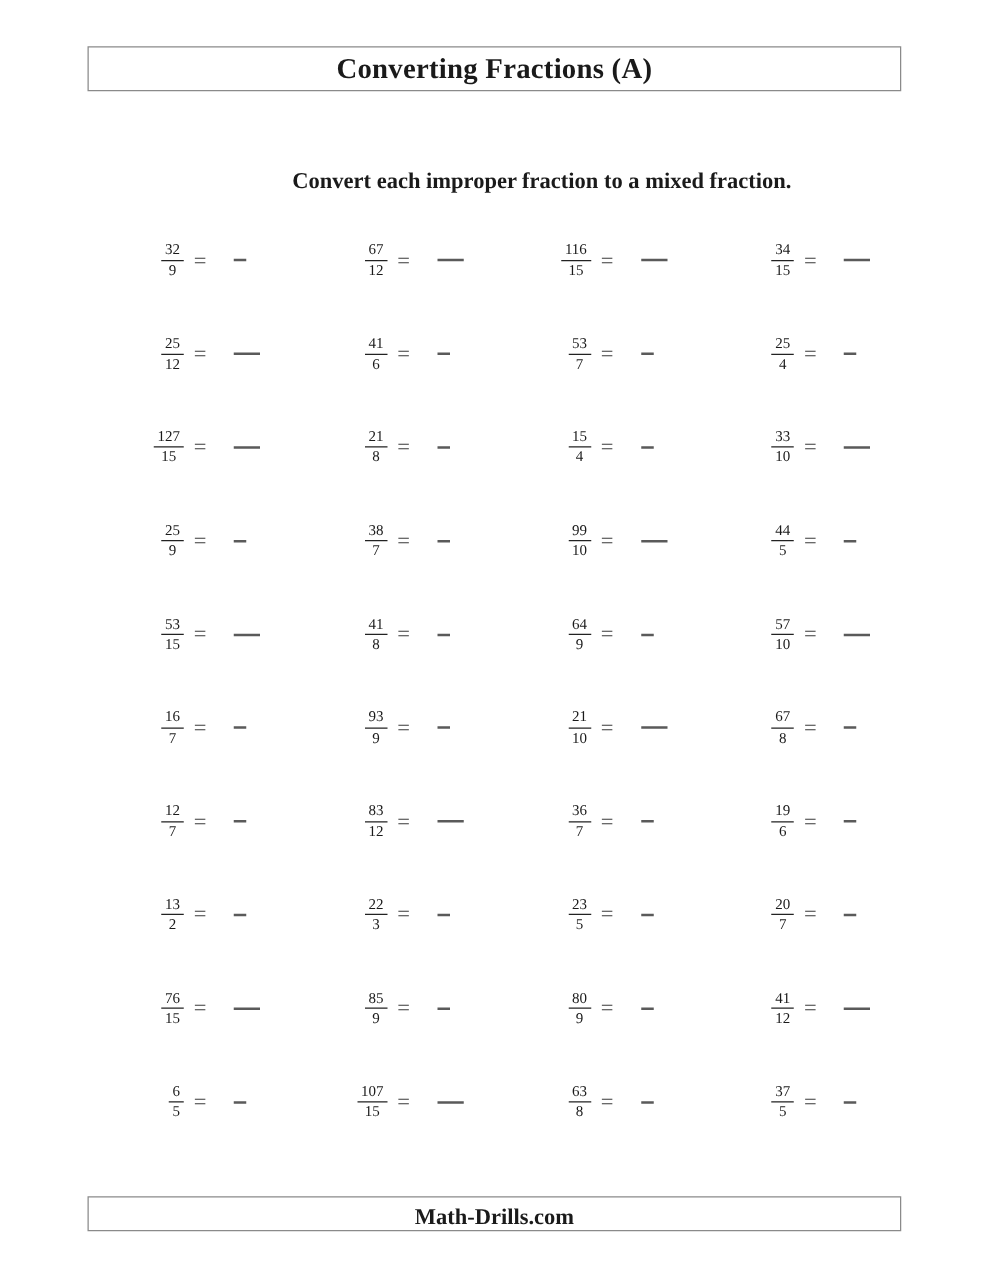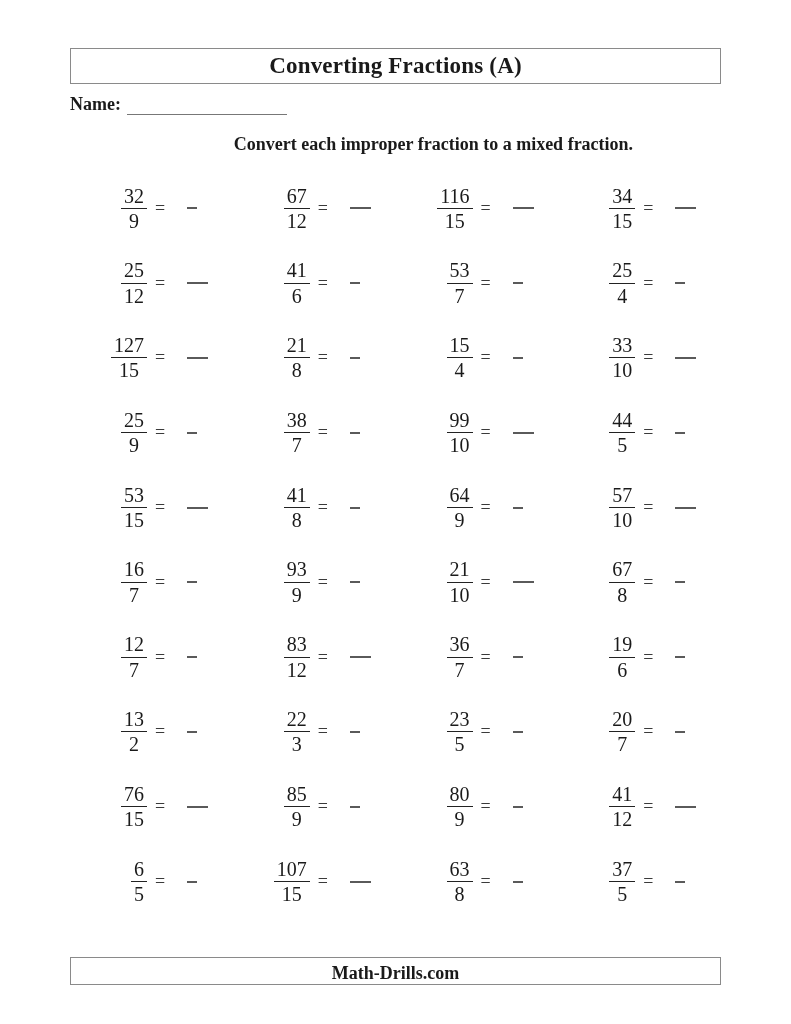--- a/index.html
+++ b/index.html
@@ -11,21 +11,21 @@
     width: 791px;
     height: 1024px;
     position: relative;
     font-family: "Liberation Serif", "DejaVu Serif", serif;
     color: #1a1a1a;
     overflow: hidden;
   }
   .title-box {
     position: absolute;
     left: 70px;
-    top: 48px;
+    top: 37px;
     width: 649px;
     height: 34px;
     border: 1px solid #8a8a8a;
     display: flex;
     align-items: center;
     justify-content: center;
   }
   .title-box h1 {
     margin: 0;
     font-size: 23px;
@@ -79,21 +79,21 @@
     align-items: center;
   }
   .frac-box {
     width: 77px;
     display: flex;
     justify-content: flex-end;
   }
   .frac {
     display: inline-block;
     text-align: center;
-    font-size: 20px;
+    font-size: 12px;
     line-height: 1.12;
   }
   .num {
     display: block;
     padding: 0 3px 1px 3px;
     border-bottom: 1.5px solid #222;
   }
   .den {
     display: block;
     padding: 1px 3px 0 3px;
@@ -126,24 +126,20 @@
   }
 </style>
 </head>
 <body>
 
 <div class="title-box">
   <h1>Converting Fractions (A)</h1>
 </div>
 
 <div class="meta-row">
-  <div class="meta-group">
-    <span>Name:</span>
-    <span class="write-line name-line"></span>
-  </div>
 </div>
 
 <div class="instruction">Convert each improper fraction to a mixed fraction.</div>
 
 <div class="problems-grid">
     <div class="problem">
       <div class="frac-box">
         <span class="frac">
           <span class="num">32</span>
           <span class="den">9</span>

